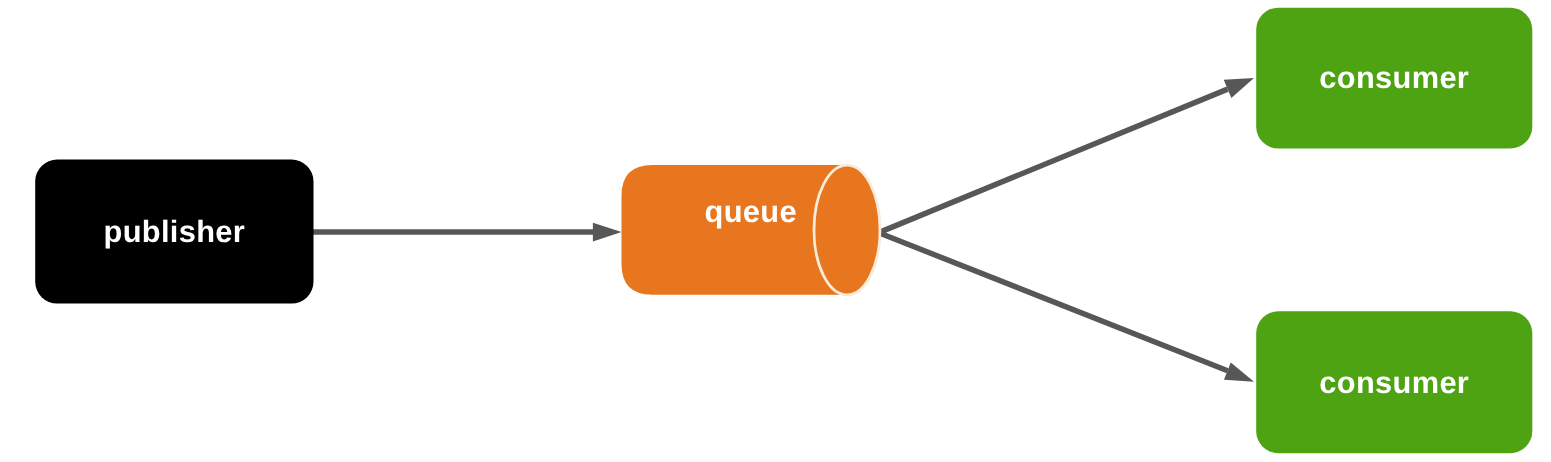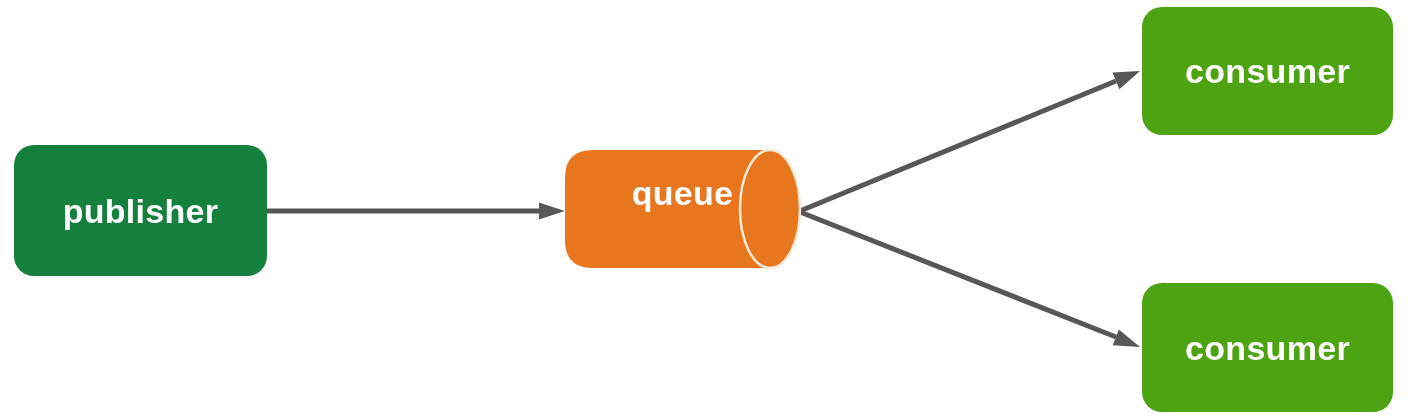--- a/index.html
+++ b/index.html
@@ -18,21 +18,21 @@
   }
   .node {
     position: absolute;
     border-radius: 20px;
     display: flex;
     align-items: center;
     justify-content: center;
   }
   .node-label {
     color: #ffffff;
-    font-size: 34px;
+    font-size: 28px;
     font-weight: 700;
     letter-spacing: 0.3px;
     line-height: 1;
     user-select: none;
   }
   .node-publisher      { left: 14px;   top: 145px; width: 253px; height: 131px; }
   .node-consumer-top   { left: 1142px; top: 7px;   width: 251px; height: 128px; }
   .node-consumer-bottom{ left: 1142px; top: 283px; width: 251px; height: 129px; }
   .queue-label-box {
     position: absolute;
@@ -65,21 +65,21 @@
       <line x1="800" y1="212" x2="1116" y2="337" stroke-width="5" stroke="#575757"></line>
       <polygon points="1140,347 1112.7,345.3 1118.9,329.5" fill="#575757"></polygon>
     </g>
 
     <g>
       <path d="M 593 150 L 770 150 A 30 59 0 0 1 800 209 A 30 59 0 0 1 770 268 L 593 268 Q 565 268 565 240 L 565 178 Q 565 150 593 150 Z" fill="#E8761E"></path>
       <ellipse cx="770" cy="209" rx="30" ry="59" stroke-width="2.5" fill="#E8761E" stroke="#F6ECD9"></ellipse>
     </g>
   </svg>
 
-  <div class="node node-publisher" style="background-color: #15803d;">
+  <div class="node node-publisher" style="background-color: #000000; margin-left: 18px;">
     <span class="node-label" style="color: rgb(255, 255, 255);">publisher</span>
   </div>
 
   <div class="queue-label-box">
     <span class="node-label" style="color: rgb(255, 255, 255);">queue</span>
   </div>
 
   <div class="node node-consumer-top" style="background-color: rgb(78, 163, 18);">
     <span class="node-label" style="color: rgb(255, 255, 255);">consumer</span>
   </div>

